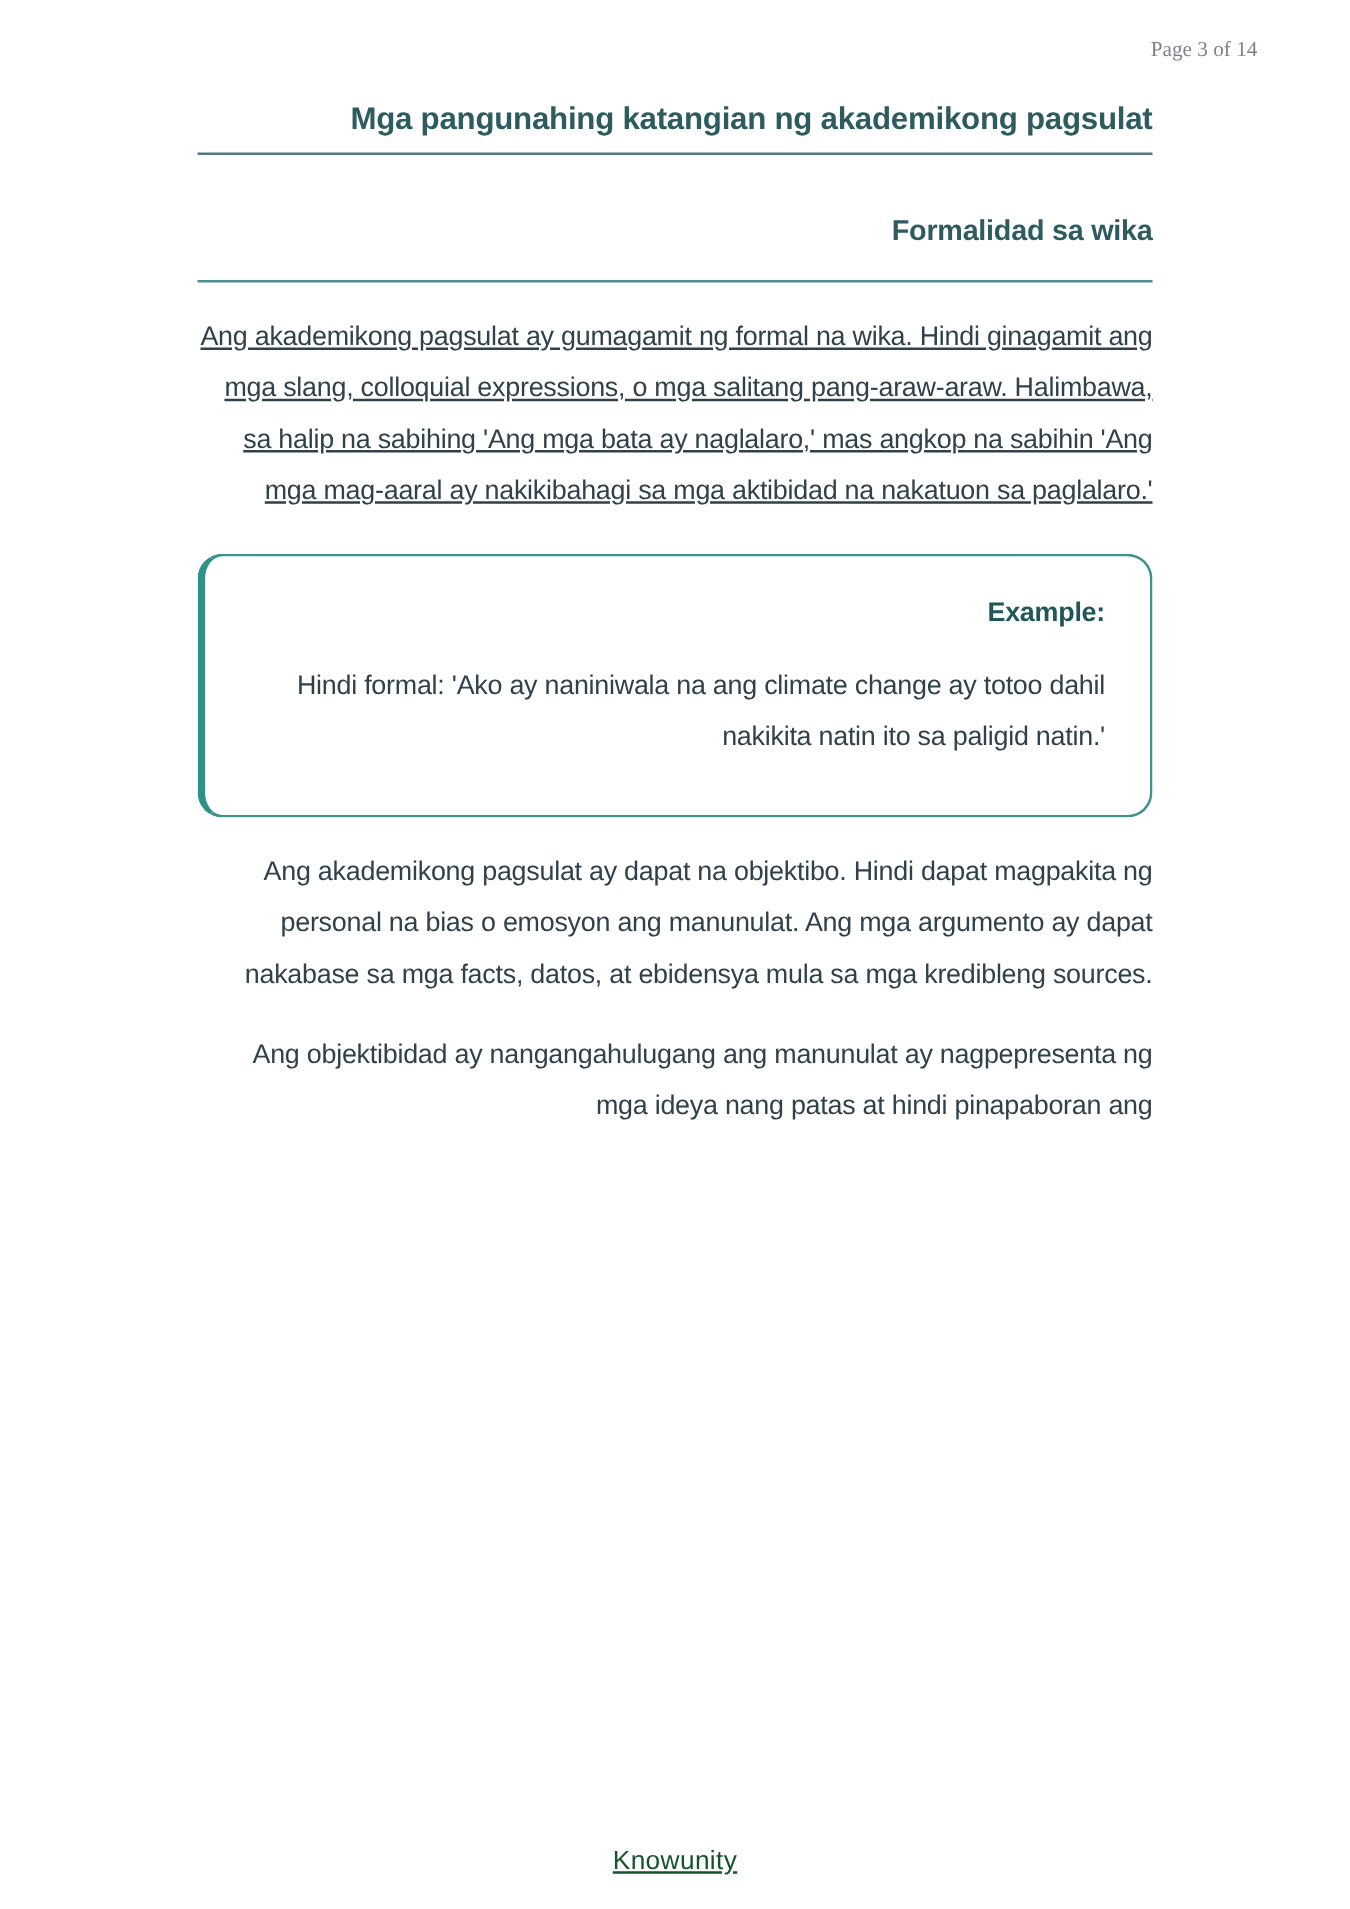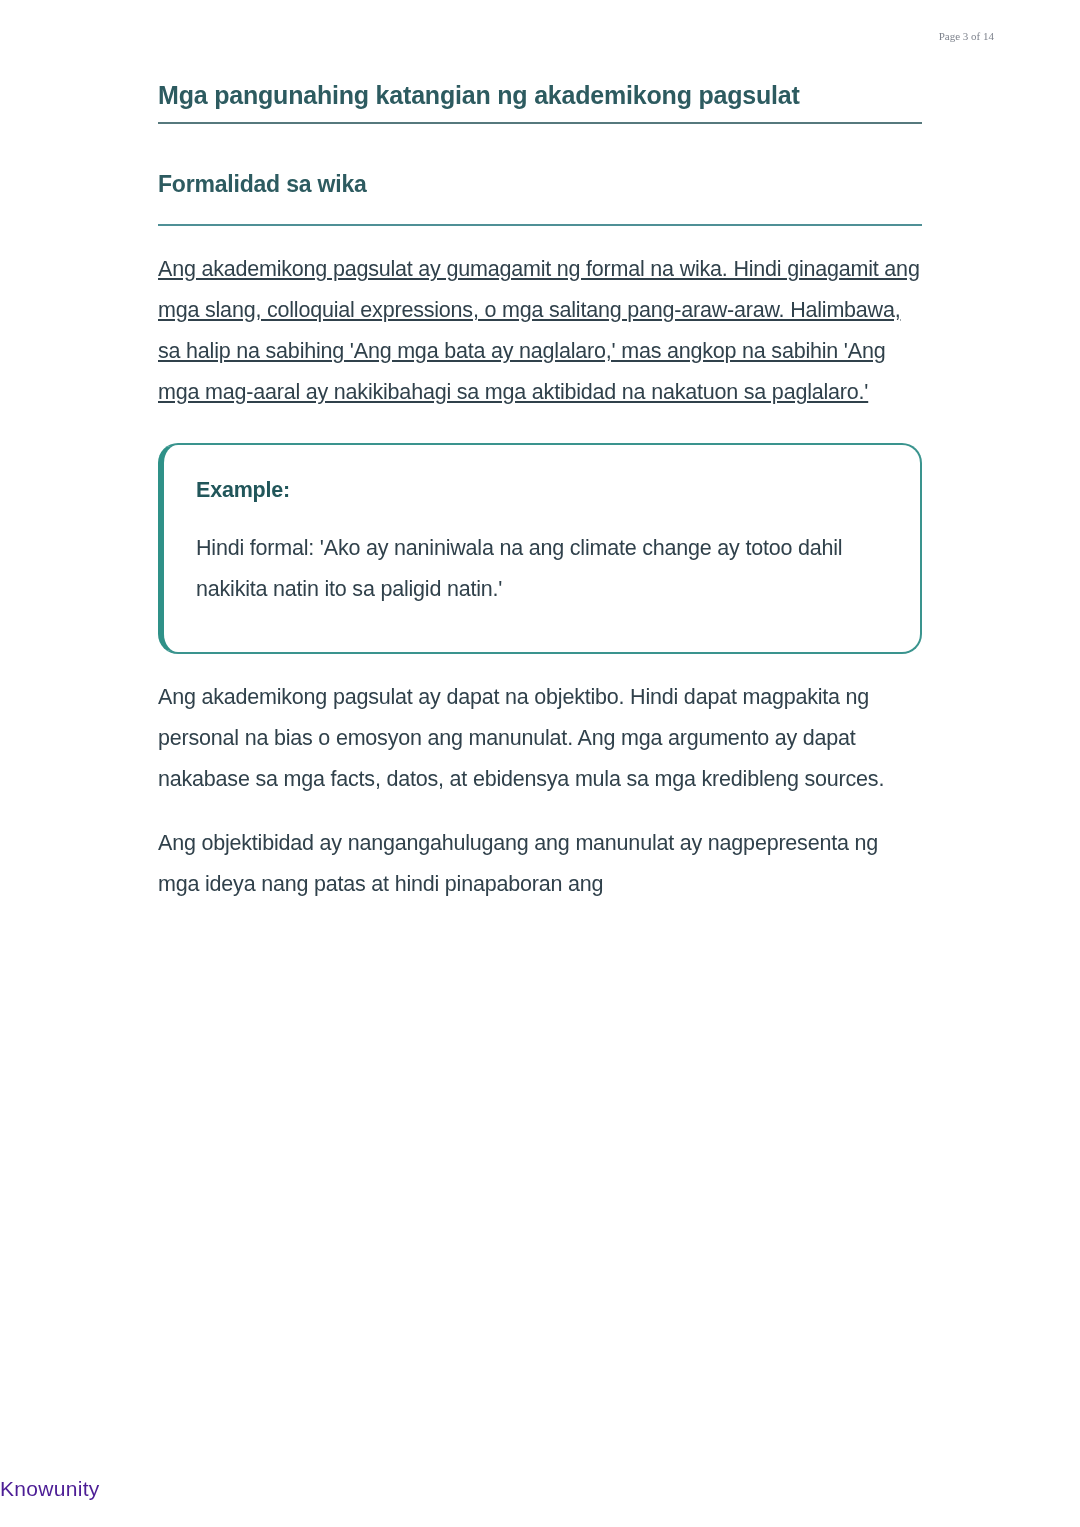--- a/index.html
+++ b/index.html
@@ -9,27 +9,28 @@
     width: 1080px;
     height: 1527px;
     background: #ffffff;
     font-family: "Liberation Sans", sans-serif;
     color: #30414b;
     overflow: hidden;
   }
   .page-indicator {
     position: absolute;
     top: 30px;
-    right: 86px;
+    right: 74px;
     font-family: "Liberation Serif", serif;
-    font-size: 11px;
+    font-size: 17px;
     color: #7e838d;
   }
   .content {
     padding: 80px 158px 0 158px;
+    text-align: right;
   }
   .doc-title {
     margin: 0 0 0 0;
     font-size: 25px;
     line-height: 30px;
     font-weight: bold;
     color: #2d5b60;
     letter-spacing: -0.2px;
     padding-bottom: 12px;
     border-bottom: 2px solid #56797d;
@@ -66,23 +67,25 @@
     font-weight: bold;
     color: #21565a;
     letter-spacing: -0.2px;
   }
   .example-box .body-par { margin-top: 25px; }
   .footer-brand {
     position: absolute;
     bottom: 26px;
     left: 0;
     width: 100%;
+    text-align: center;
     font-size: 21px;
-    color: #4c1d95;
+    color: #14532d;
     letter-spacing: 0.3px;
+    text-decoration: underline;
   }
 </style>
 </head>
 <body>
 
 <div class="page">
 
   <div class="page-indicator">Page 3 of 14</div>
 
   <div class="content">

